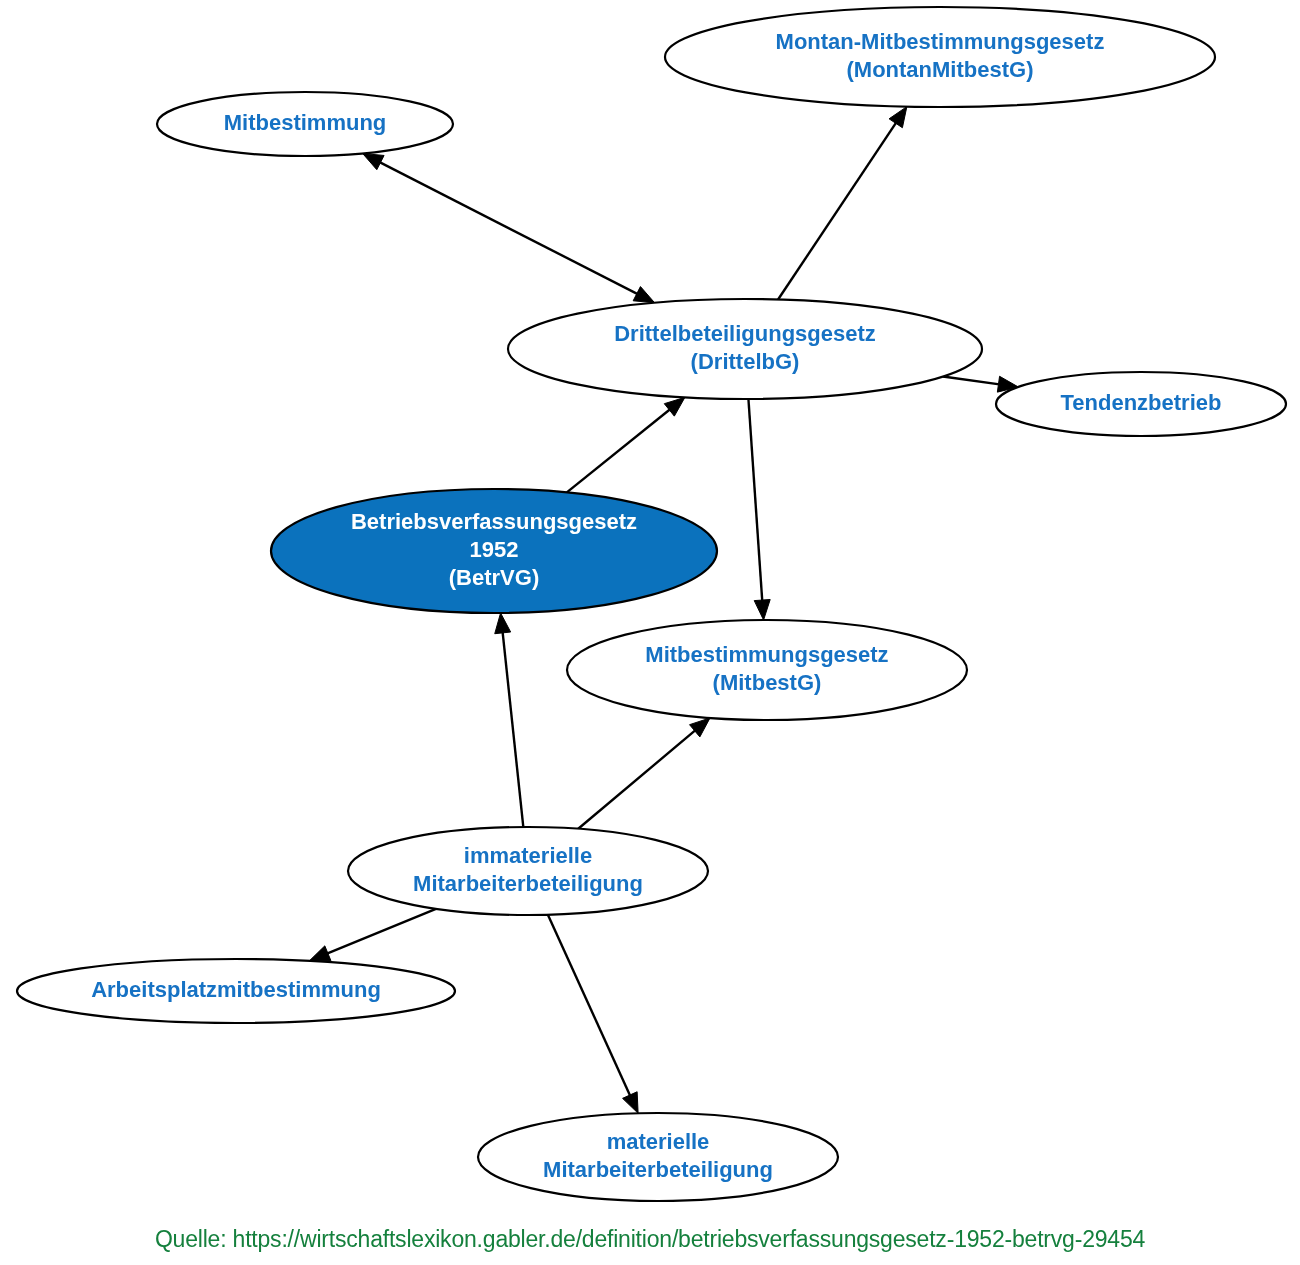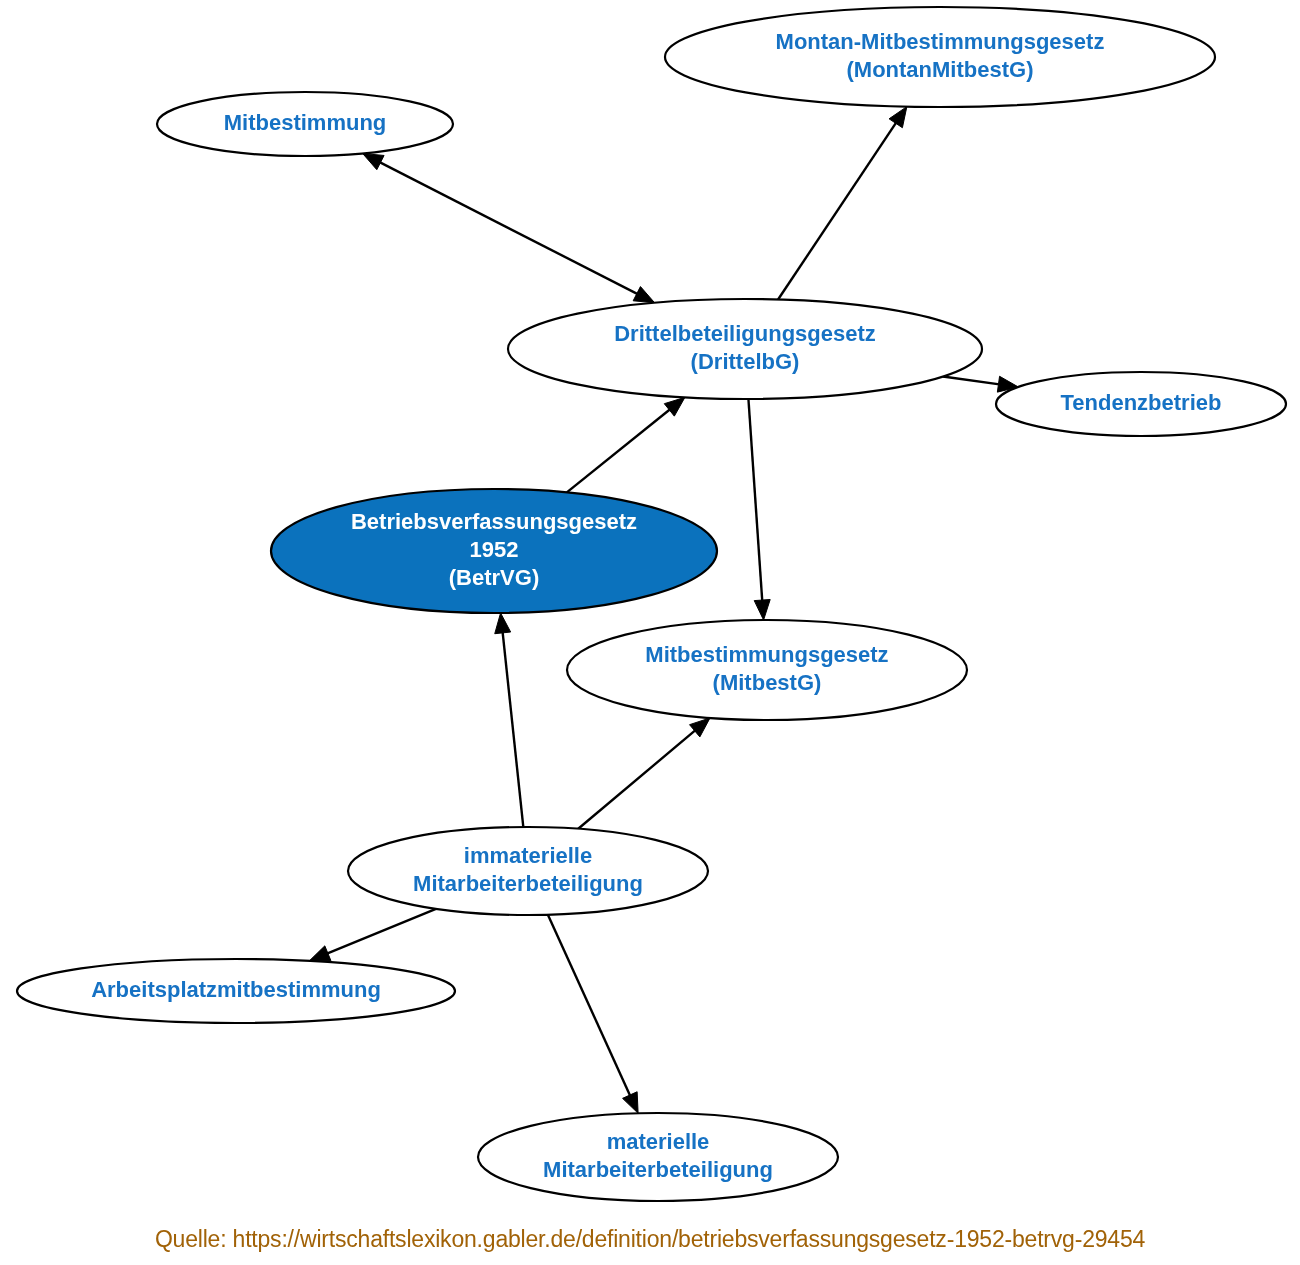--- a/index.html
+++ b/index.html
@@ -53,21 +53,21 @@
     stroke-width: 1;
   }
   .source-caption {
     position: absolute;
     left: 0;
     right: 0;
     bottom: 12px;
     text-align: center;
     font-family: "Liberation Sans", sans-serif;
     font-size: 23px;
-    color: #a16207;
+    color: #15803d;
     letter-spacing: -0.2px;
   }
 </style>
 </head>
 <body>
 
 <div id="canvas">
 
   <svg id="graph-svg" viewBox="0 0 1300 1265" xmlns="http://www.w3.org/2000/svg">
     <g id="edges-layer">

